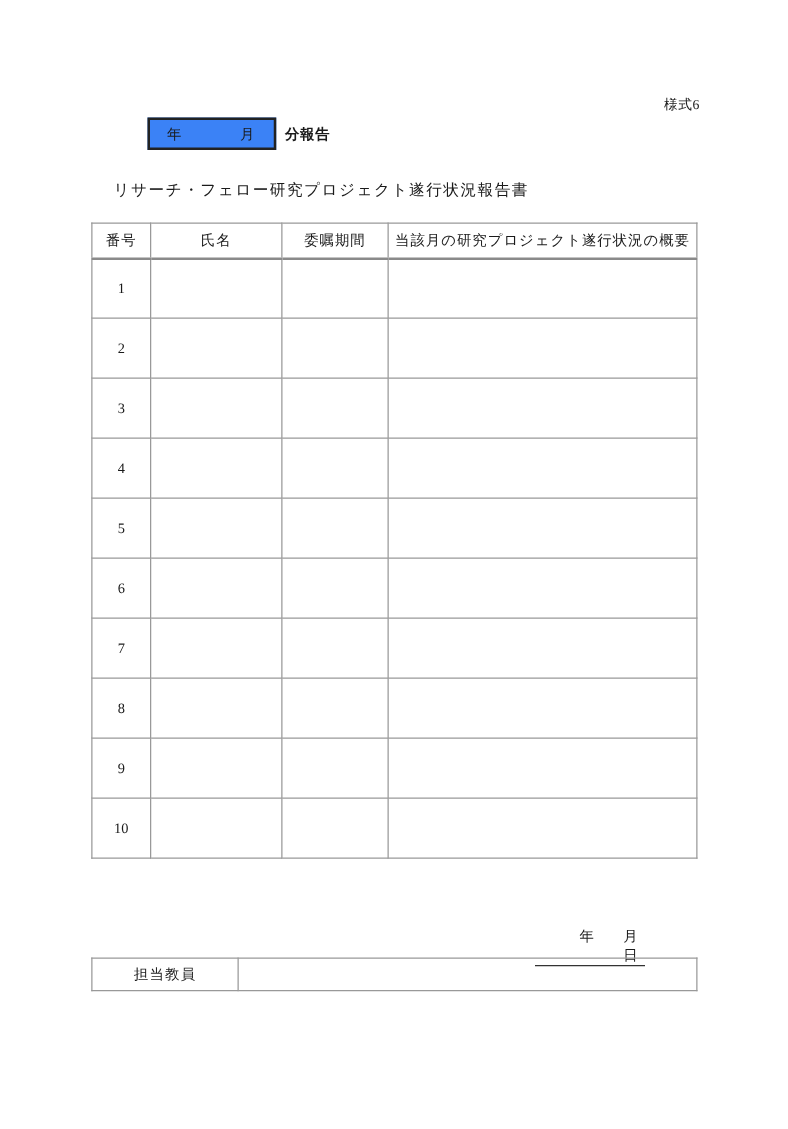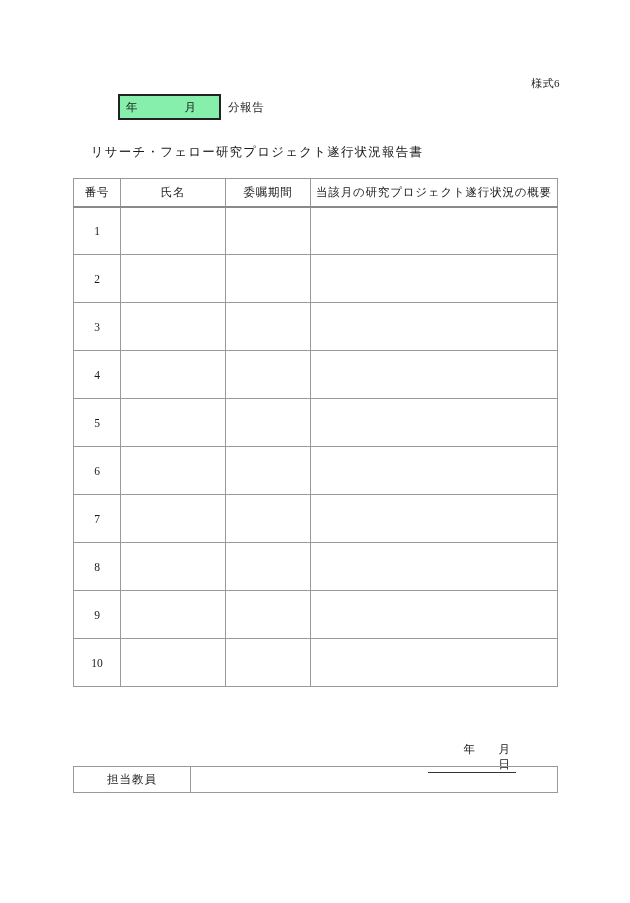--- a/index.html
+++ b/index.html
@@ -39,34 +39,36 @@
     display: flex;
     align-items: center;
   }
   .month-box {
     width: 103px;
     height: 26px;
     border: 2px solid #222222;
     box-sizing: border-box;
     display: flex;
     align-items: center;
+    justify-content: center;
     font-size: 11.5px;
     letter-spacing: 1px;
-    background: #86efac;
+    background: #3b82f6;
   }
   .month-box .ym {
     display: inline-block;
     letter-spacing: 8px;
     padding-left: 6px;
   }
   .month-suffix {
     font-size: 11.5px;
     margin-left: 7px;
     letter-spacing: 0.6px;
     white-space: nowrap;
+    font-weight: bold;
   }
 
   
   .doc-title {
     position: absolute;
     top: 144px;
     left: 0;
     width: 514px;
     text-align: center;
     font-size: 12.5px;

